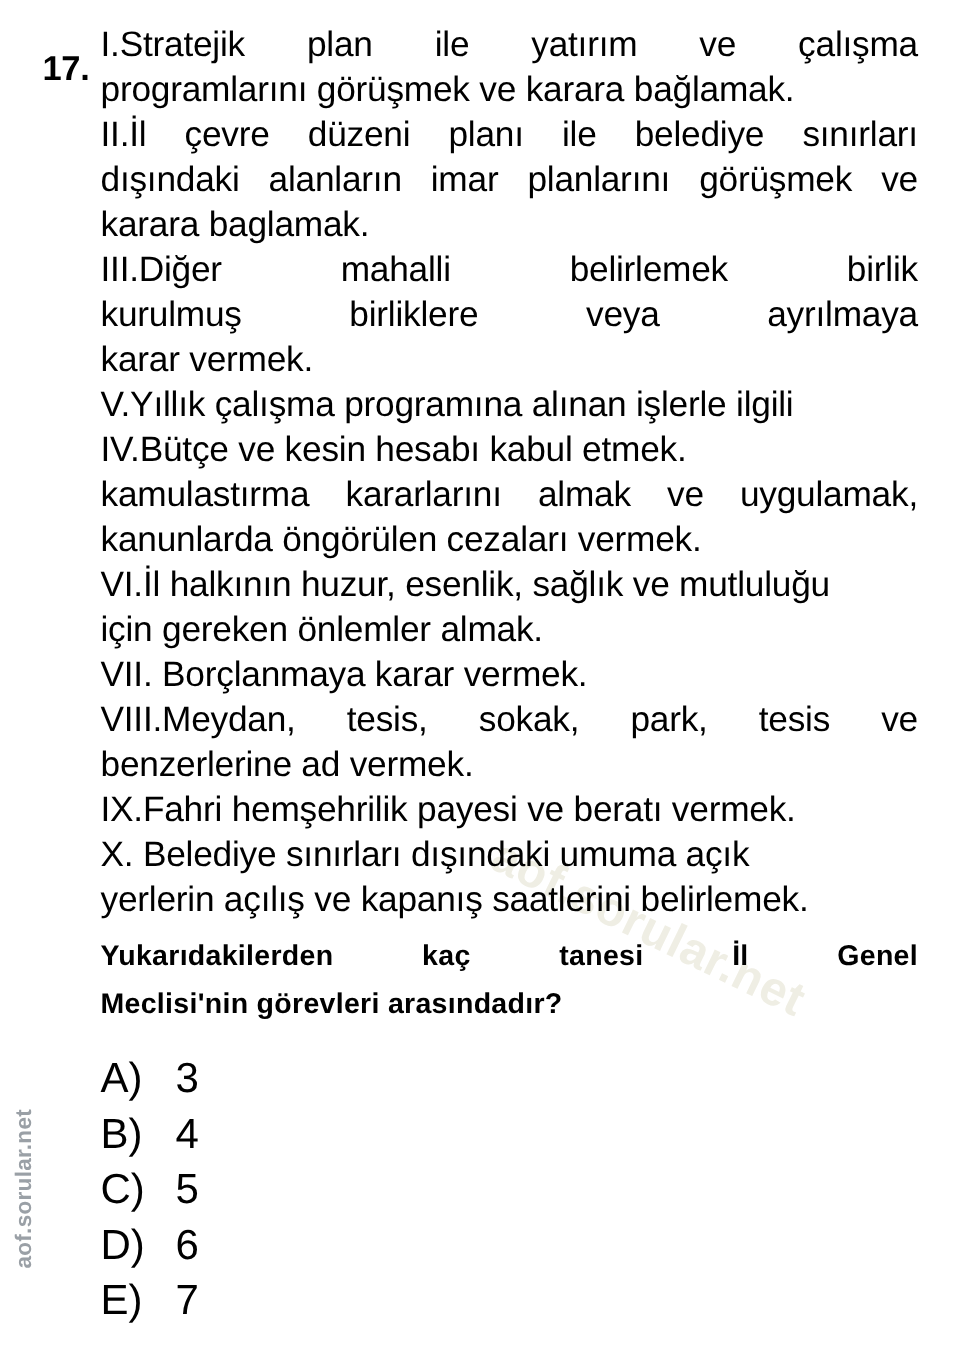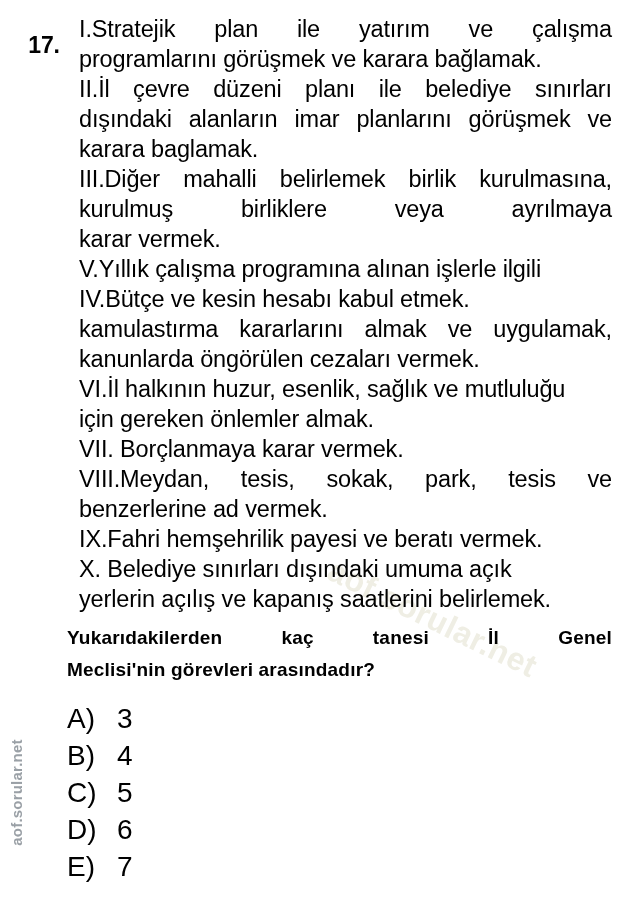--- a/index.html
+++ b/index.html
@@ -48,21 +48,20 @@
     left: 67px;
     top: 14px;
     width: 545px;
   }
 
   .stem-line {
     font-size: 23.5px;
     line-height: 30px;
     white-space: pre;
     letter-spacing: -0.15px;
-    margin-left: 12px;
   }
   
   .stem-line.just {
     display: flex;
     justify-content: space-between;
     white-space: normal;
   }
   .stem-line.just > span { white-space: pre; }
 
   .prompt {
@@ -171,21 +170,20 @@
           <span>planlarını</span>
           <span>görüşmek</span>
           <span>ve</span>
         </div>
         <div class="stem-line">karara baglamak.</div>
         <div class="stem-line just">
           <span>III.Diğer</span>
           <span>mahalli</span>
           <span>belirlemek</span>
           <span>birlik</span>
-          <span>kurulmasına,</span>
         </div>
         <div class="stem-line just">
           <span>kurulmuş</span>
           <span>birliklere</span>
           <span>veya</span>
           <span>ayrılmaya</span>
         </div>
         <div class="stem-line">karar vermek.</div>
         <div class="stem-line">V.Yıllık çalışma programına alınan işlerle ilgili</div>
         <div class="stem-line">IV.Bütçe ve kesin hesabı kabul etmek.</div>

